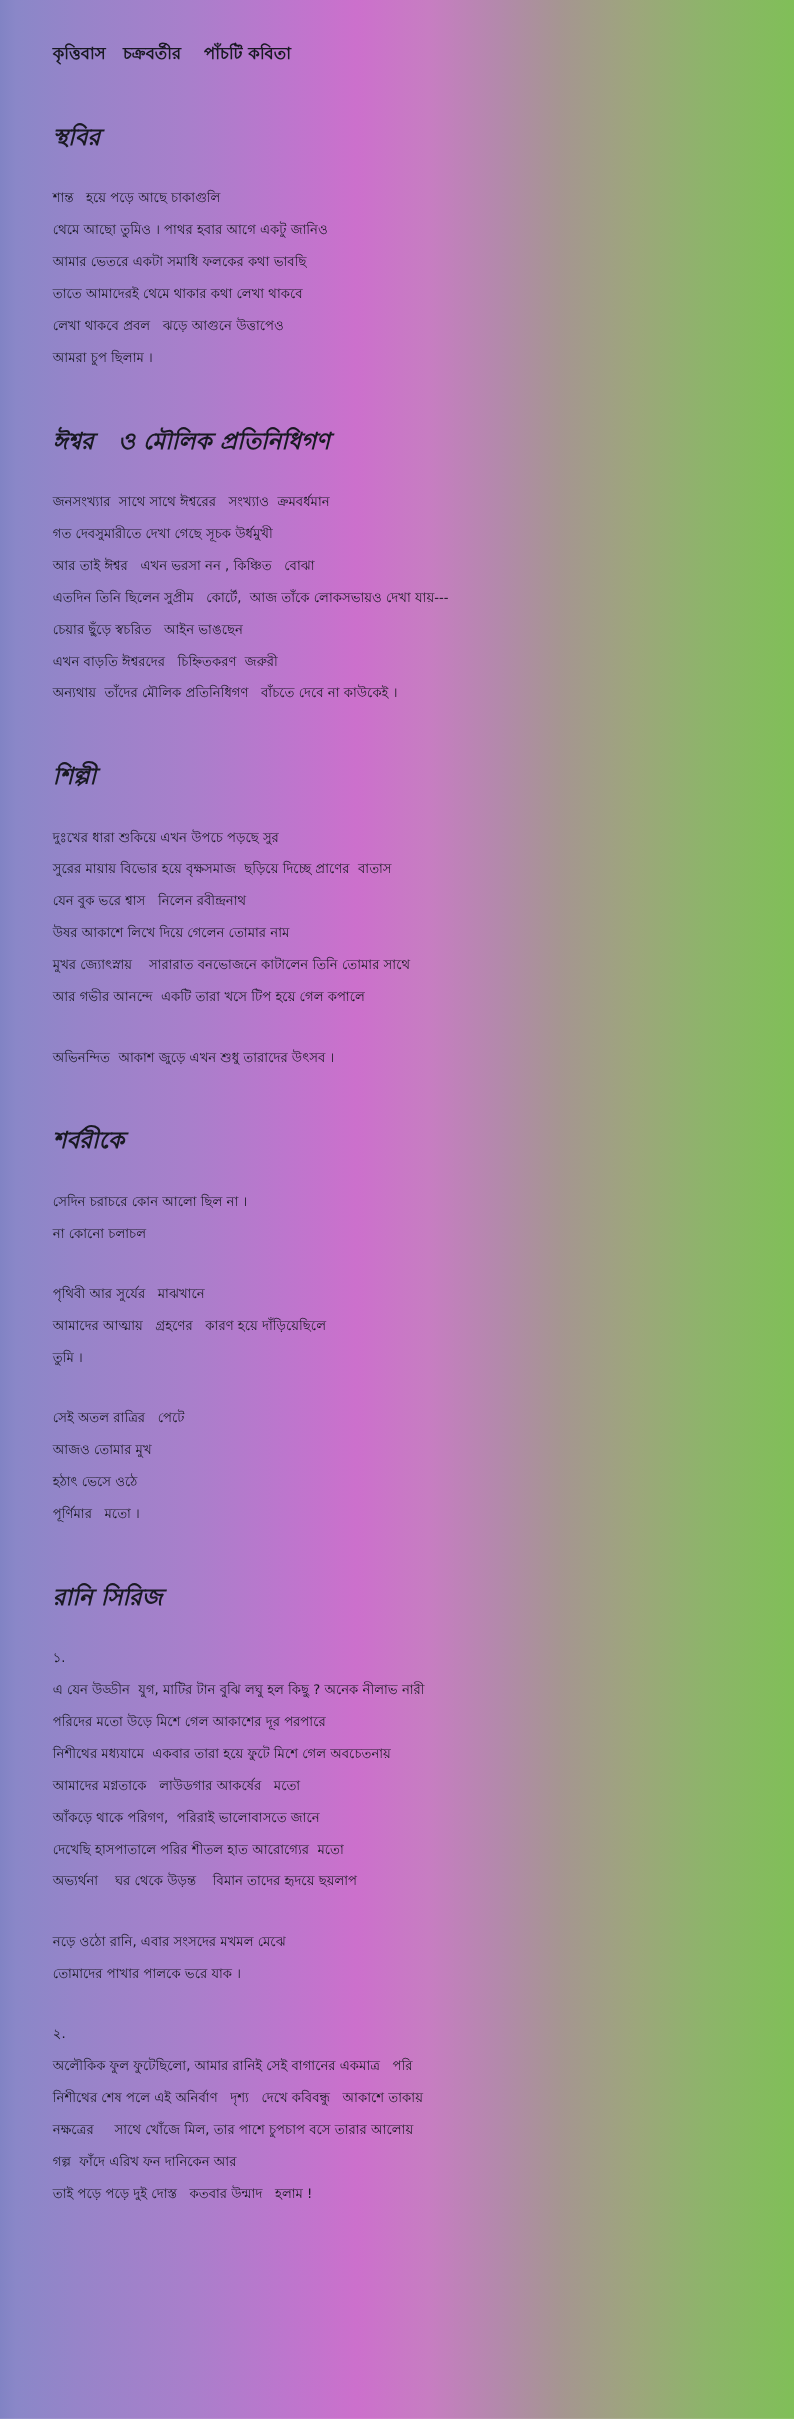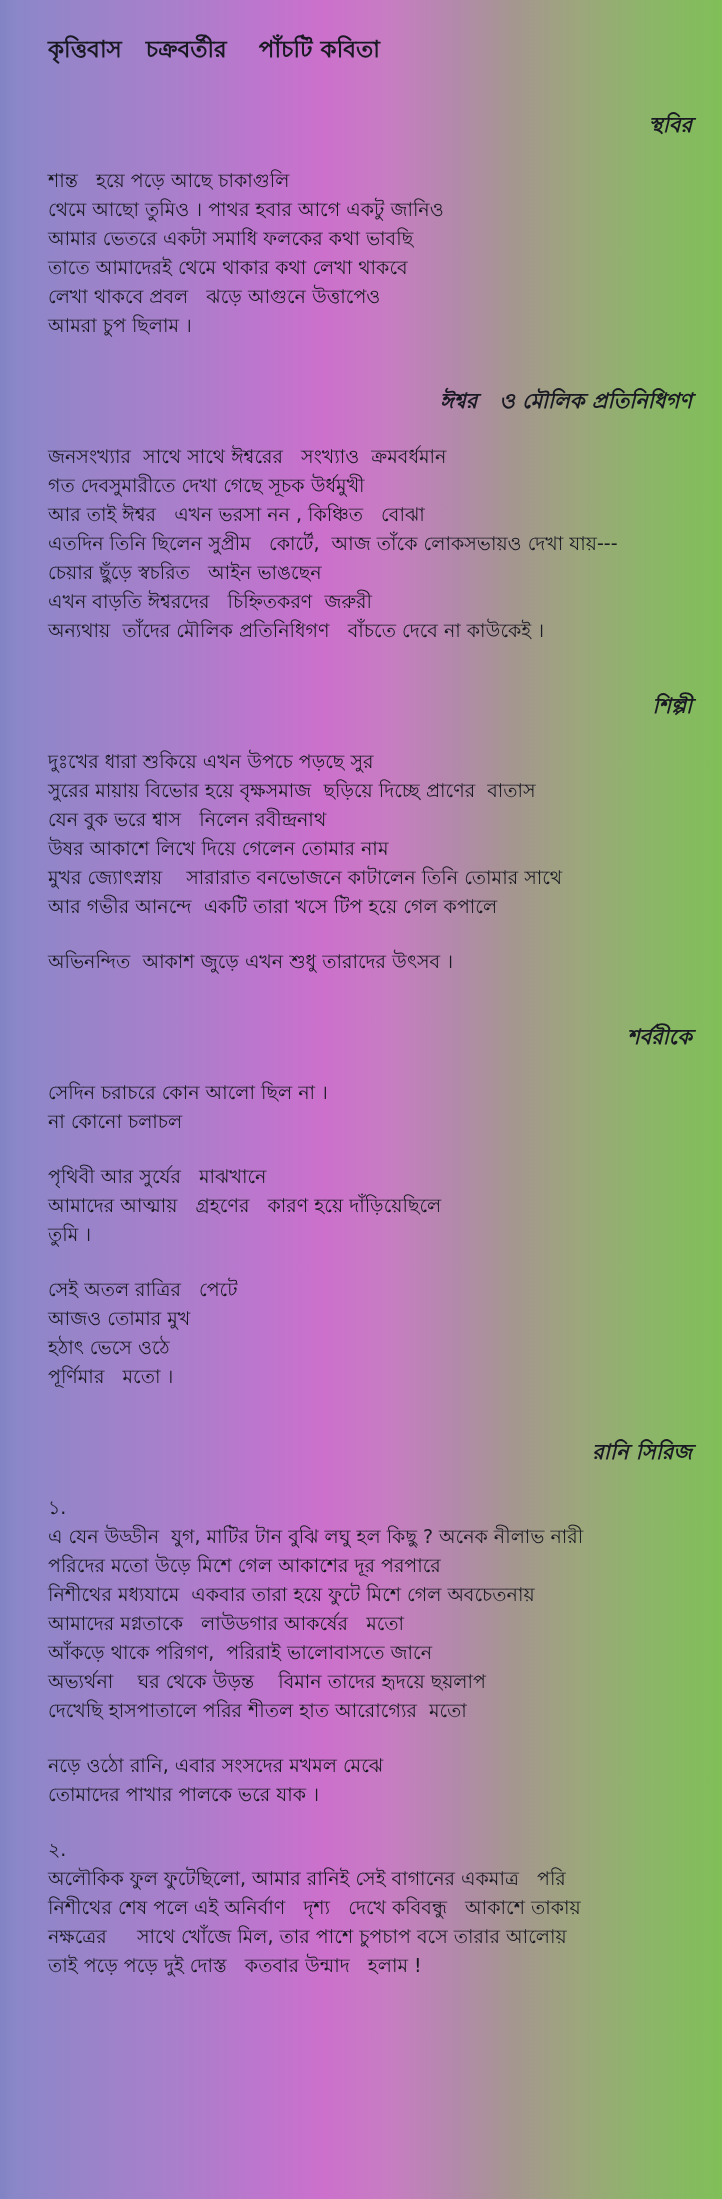--- a/index.html
+++ b/index.html
@@ -23,40 +23,39 @@
       #9da67c 80%,
       #8db46a 89%,
       #80bf58 100%);
     color: #191923;
     font-family: "DejaVu Sans", sans-serif;
   }
   .doc {
     padding: 34px 30px 0 48px;
   }
   .title {
-    font-size: 23px;
+    font-size: 15px;
     line-height: 30px;
     font-weight: bold;
     margin: 0;
     white-space: pre-wrap;
   }
   .poem-heading {
     font-size: 21px;
     line-height: 30px;
     font-weight: bold;
     font-style: italic;
     margin: 46px 0 0 0;
     white-space: pre-wrap;
-    text-align: right;
   }
   .stanza {
     margin-top: 26px;
   }
   .poem-line {
-    font-size: 19px;
+    font-size: 12px;
     line-height: 29px;
     white-space: pre-wrap;
   }
 </style>
 </head>
 <body>
 
 <div class="doc">
   <h1 class="title">কৃত্তিবাস   চক্রবর্তীর    পাঁচটি কবিতা</h1>
   <div id="poems">
@@ -117,29 +116,30 @@
       </section>
       <section>
         <h2 class="poem-heading">রানি সিরিজ</h2>
         <div class="stanza">
           <div class="poem-line">১.</div>
           <div class="poem-line">এ যেন উড্ডীন  যুগ, মাটির টান বুঝি লঘু হল কিছু ? অনেক নীলাভ নারী</div>
           <div class="poem-line">পরিদের মতো উড়ে মিশে গেল আকাশের দূর পরপারে</div>
           <div class="poem-line">নিশীথের মধ্যযামে  একবার তারা হয়ে ফুটে মিশে গেল অবচেতনায়</div>
           <div class="poem-line">আমাদের মগ্নতাকে   লাউডগার আকর্ষের   মতো</div>
           <div class="poem-line">আঁকড়ে থাকে পরিগণ,  পরিরাই ভালোবাসতে জানে</div>
+          <div class="poem-line">দেখেছি হাসপাতালে পরির শীতল হাত আরোগ্যের  মতো</div>
           <div class="poem-line">অভ্যর্থনা    ঘর থেকে উড়ন্ত    বিমান তাদের হৃদয়ে ছয়লাপ</div>
-          <div class="poem-line">দেখেছি হাসপাতালে পরির শীতল হাত আরোগ্যের  মতো</div>
         </div>
         <div class="stanza">
           <div class="poem-line">নড়ে ওঠো রানি, এবার সংসদের মখমল মেঝে</div>
           <div class="poem-line">তোমাদের পাখার পালকে ভরে যাক ।</div>
         </div>
         <div class="stanza">
           <div class="poem-line">২.</div>
           <div class="poem-line">অলৌকিক ফুল ফুটেছিলো, আমার রানিই সেই বাগানের একমাত্র   পরি</div>
           <div class="poem-line">নিশীথের শেষ পলে এই অনির্বাণ   দৃশ্য   দেখে কবিবন্ধু   আকাশে তাকায়</div>
           <div class="poem-line">নক্ষত্রের     সাথে খোঁজে মিল, তার পাশে চুপচাপ বসে তারার আলোয়</div>
+          <div class="poem-line">গল্প  ফাঁদে এরিখ ফন দানিকেন আর</div>
           <div class="poem-line">তাই পড়ে পড়ে দুই দোস্ত   কতবার উন্মাদ   হলাম !</div>
         </div>
       </section>
     </div>
 </div>
 
 </body></html>

